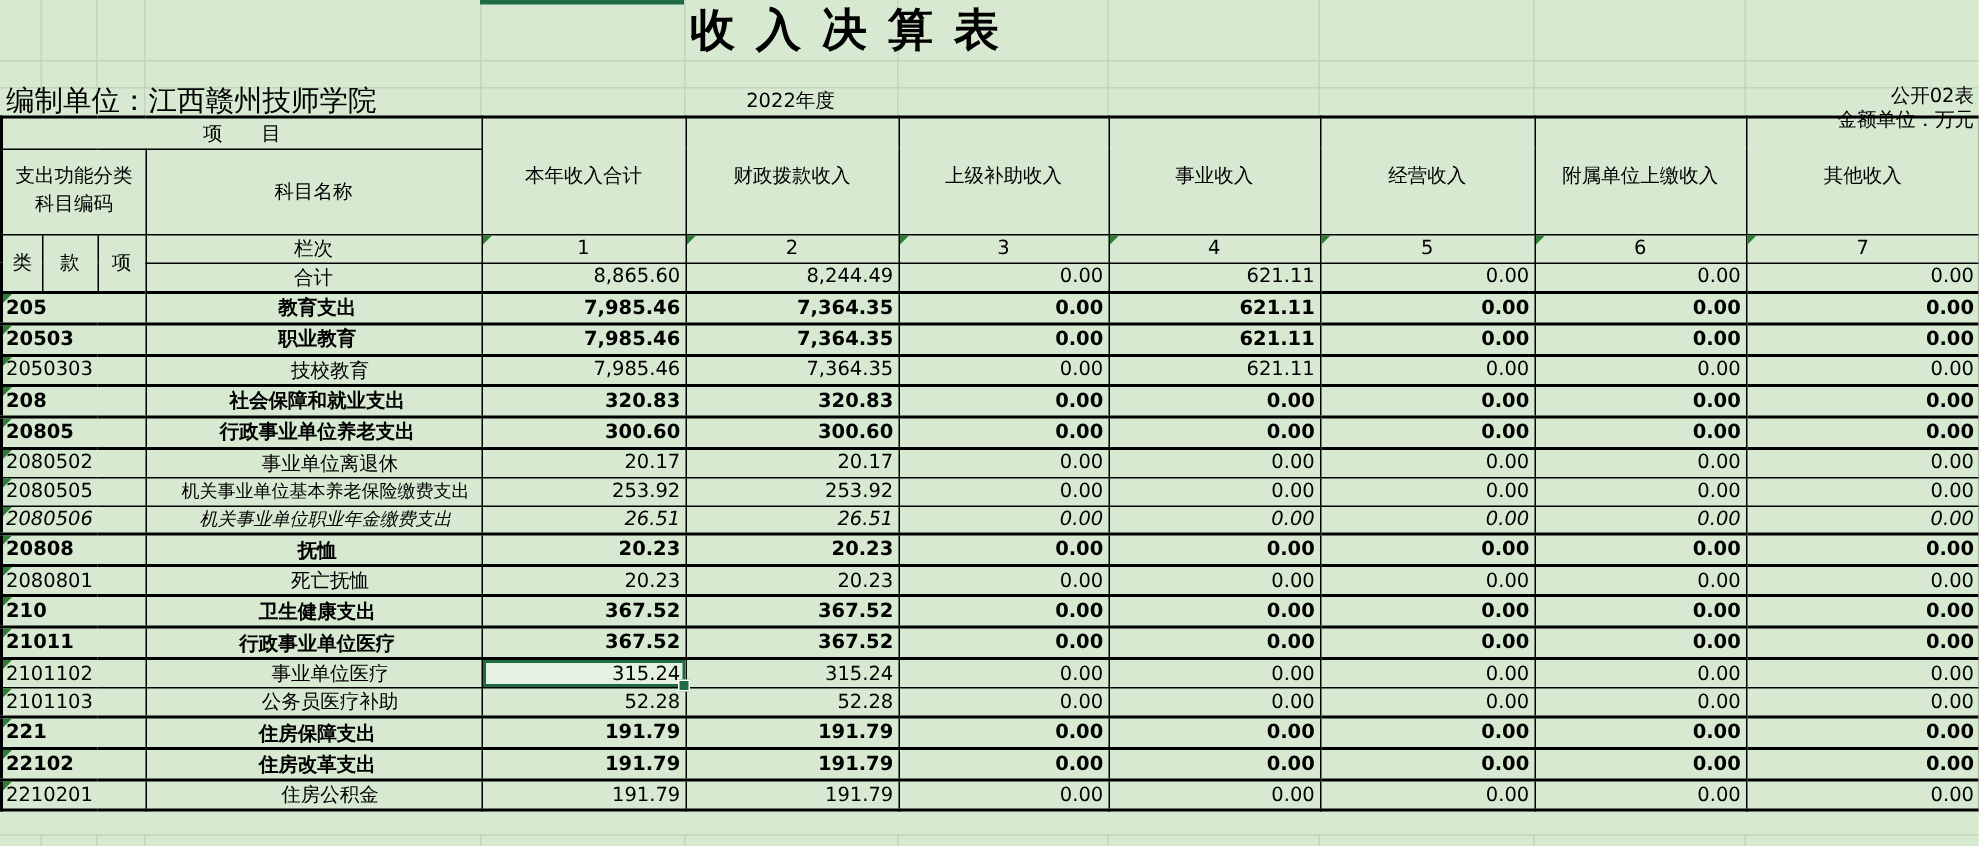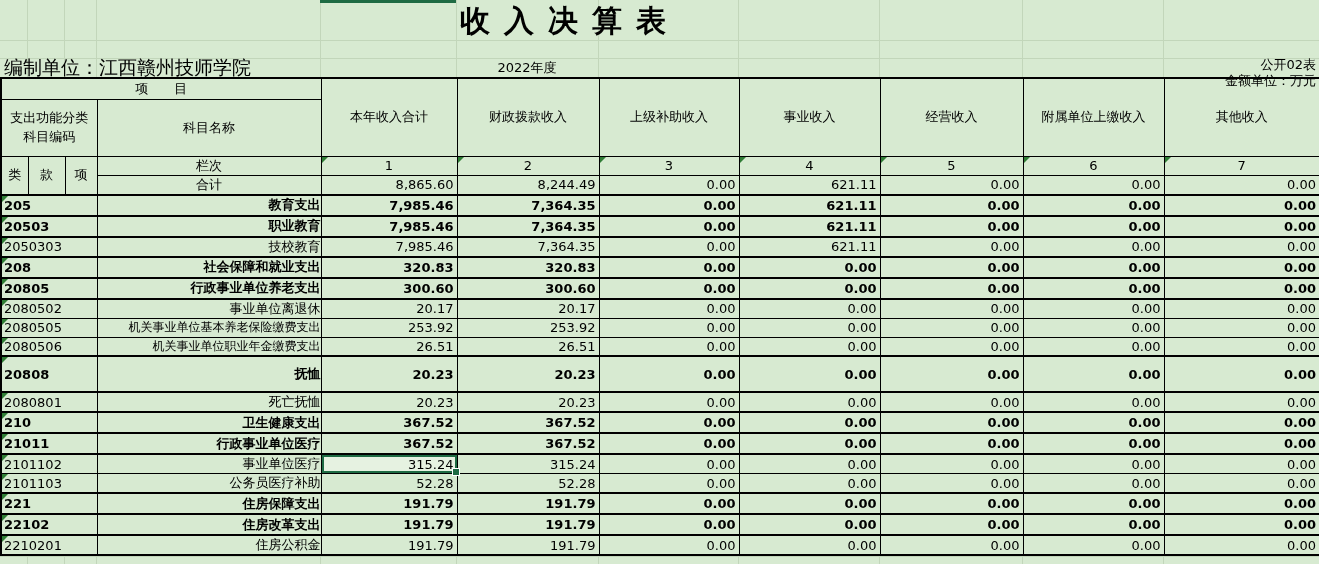--- a/index.html
+++ b/index.html
@@ -23,21 +23,21 @@
     position:absolute;top:77px;left:0;width:1319px;border-collapse:collapse;
     table-layout:fixed;border:2px solid #000;z-index:2;
   }
   th,td{border:1px solid #000;padding:0;position:relative;white-space:nowrap;font-weight:normal;}
   th{font-size:13px;text-align:center;}
   .code-head{line-height:1.45;}
   .num-cell{font-size:13px;text-align:center;}
   .total-row th,.total-row td{border-bottom-width:2px;}
   .val{font-size:13px;text-align:right;padding-right:3px;}
   .code{font-size:13px;text-align:left;padding-left:2px;}
-  .name{font-size:13px;text-align:right;padding-left:22px;}
+  .name{font-size:13px;text-align:center;padding-left:22px;}
   tr.bold td{font-weight:bold;border-top-width:2px;border-bottom-width:2px;}
   tr.bold .name{padding-left:5px;}
   .small{font-size:12px;padding-left:16px;}
   .tri::before{
     content:"";position:absolute;top:0;left:0;width:0;height:0;
     border-top:6px solid #2f7d35;border-right:6px solid transparent;
   }
   .selected{box-shadow:inset 0 0 0 2px #1e6b43;background:#e6f2e1;}
   .fill-handle{position:absolute;right:-3px;bottom:-3px;width:6px;height:6px;background:#1e6b43;border:1px solid #fff;z-index:6;}
   .note{position:absolute;left:3px;top:537px;font-size:13.5px;line-height:19px;z-index:2;}
@@ -204,32 +204,32 @@
           <td colspan="3" class="code tri">2080505</td>
           <td class="name small">机关事业单位基本养老保险缴费支出</td>
           <td class="val">253.92</td>
           <td class="val">253.92</td>
           <td class="val">0.00</td>
           <td class="val">0.00</td>
           <td class="val">0.00</td>
           <td class="val">0.00</td>
           <td class="val">0.00</td>
         </tr>
-        <tr style="height: 19px;">
+        <tr style="height: 19px; font-style: italic;">
           <td colspan="3" class="code tri">2080506</td>
           <td class="name small">机关事业单位职业年金缴费支出</td>
           <td class="val">26.51</td>
           <td class="val">26.51</td>
           <td class="val">0.00</td>
           <td class="val">0.00</td>
           <td class="val">0.00</td>
           <td class="val">0.00</td>
           <td class="val">0.00</td>
         </tr>
-        <tr class="bold" style="height: 36px;">
+        <tr class="bold" style="height: 21px;">
           <td colspan="3" class="code tri">20808</td>
           <td class="name">抚恤</td>
           <td class="val">20.23</td>
           <td class="val">20.23</td>
           <td class="val">0.00</td>
           <td class="val">0.00</td>
           <td class="val">0.00</td>
           <td class="val">0.00</td>
           <td class="val">0.00</td>
         </tr>

